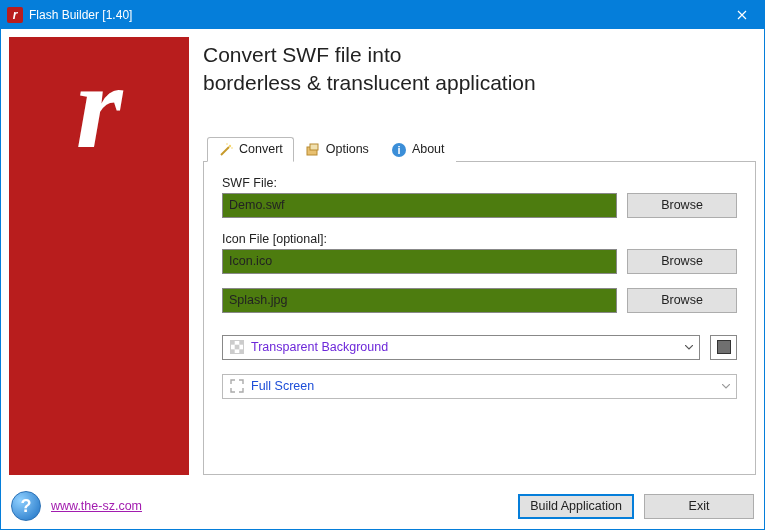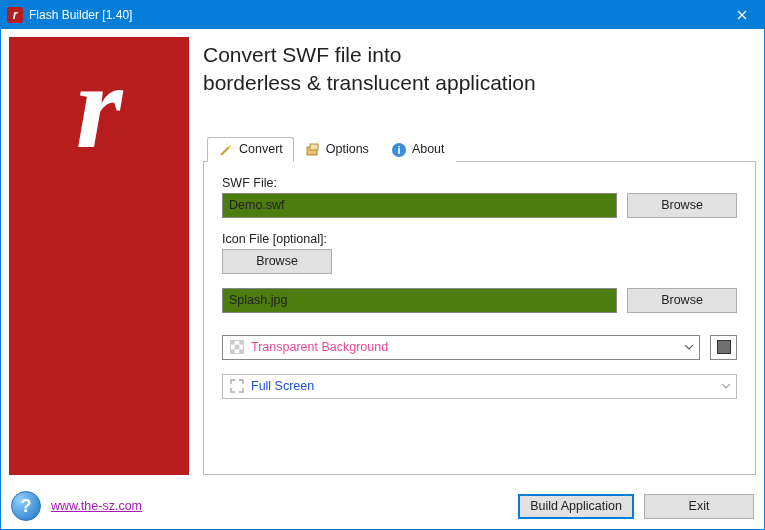--- a/index.html
+++ b/index.html
@@ -18,21 +18,21 @@
   .tabs { display:flex; border-bottom:1px solid #bbb; padding-left:4px; }
   .tab { display:flex; align-items:flex-start; gap:5px; padding:4px 10px 3px 10px; font-size:12.5px; color:#222; border:1px solid transparent; border-bottom:none; position:relative; top:1px; background:#fff; cursor:pointer;margin-top:24px; }
   .tab.active { border:1px solid #bbb; border-bottom:1px solid #fff; border-radius:3px 3px 0 0; background:#fff; }
   .tabicon { width:16px; height:16px; display:flex; align-items:center; justify-content:center; }
   .form { border:1px solid #bbb; border-top:none; padding:10px 18px 16px 18px; flex:1; }
   .label { font-size:12.5px; color:#222; margin-top:4px; margin-bottom:3px; }
   .row { display:flex; gap:10px; align-items:center; margin-bottom:14px; }
   .textfield { flex:1; border:1px solid #888; background:#4d7c0f; height:25px; padding:0 6px; font-size:12.5px; color:#222; }
   .btn { width:110px; height:25px; border:1px solid #adadad; background:#e1e1e1; font-size:12.5px; color:#222; cursor:pointer; display:flex; align-items:center; justify-content:center; }
   .btn.primary { border:2px solid #057EDA; width:116px; }
-  .select { flex:1; height:25px; border:1px solid #888; background:#fff; display:flex; align-items:center; padding:0 6px; font-size:12.5px; color:#ec4899; justify-content:space-between; cursor:pointer; }
+  .select { flex:1; height:25px; border:1px solid #888; background:#fff; display:flex; align-items:center; padding:0 6px; font-size:12.5px; color:#6d28d9; justify-content:space-between; cursor:pointer; }
   .select.disabled { color:#1d4ed8; border-color:#bbb; cursor:default; }
   .select .sicon { width:16px; height:16px; display:flex; align-items:center; justify-content:center; }
   .chev { font-size:10px; color:#555; }
   .colorswatch { width:27px; height:25px; border:1px solid #888; background:#fff; display:flex; align-items:center; justify-content:center; cursor:pointer; }
   .colorswatch .inner { width:14px; height:14px; background:#707070; border:1px solid #333; }
   .footer { height:46px; display:flex; align-items:center; padding:0 10px; gap:10px; }
   .helpicon { width:30px; height:30px; border-radius:50%; background: radial-gradient(circle at 30% 30%, #8fd0ff, #1b6fc2); display:flex; align-items:center; justify-content:center; color:#fff; font-weight:bold; font-size:18px; border:1px solid #2a71b6; cursor:pointer; }
   .link { color:#a21caf; text-decoration:underline; font-size:12.5px; cursor:pointer; }
   .spacer { flex:1; }
   svg { display:block; }
@@ -98,20 +98,21 @@
 
       <div class="form">
         <div class="label">SWF File:</div>
         <div class="row">
           <input class="textfield" value="Demo.swf" style="">
           <div class="btn">Browse</div>
         </div>
 
         <div class="label">Icon File [optional]:</div>
         <div class="row">
+          <input class="textfield" value="Icon.ico" style="">
           <div class="btn">Browse</div>
         </div>
 
         <div class="row">
           <input class="textfield" value="Splash.jpg" style="">
           <div class="btn">Browse</div>
         </div>
 
         <div class="row" style="margin-top:22px;">
           <div class="select">

